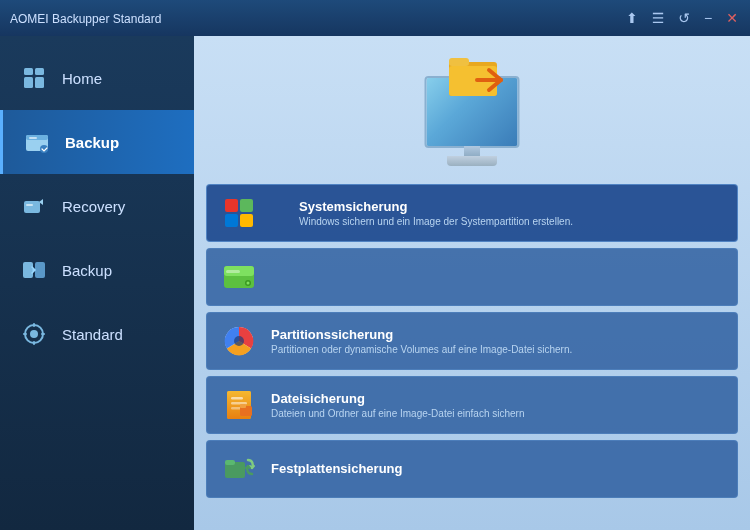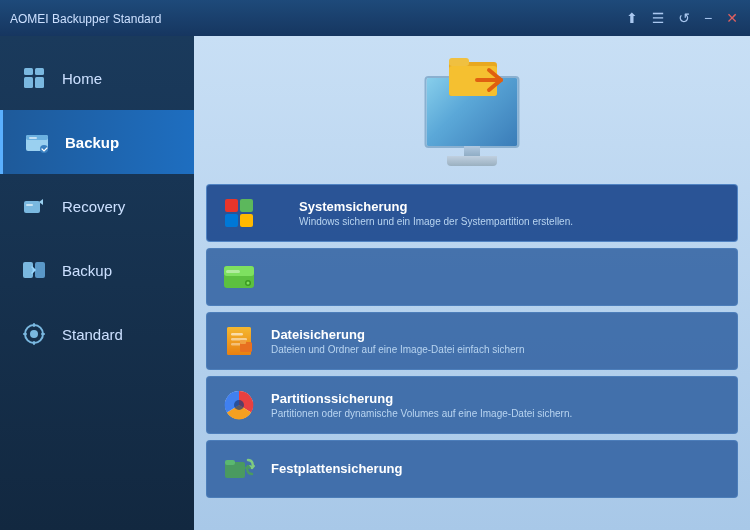--- a/index.html
+++ b/index.html
@@ -355,20 +355,36 @@
         <div class="menu-item-icon">
           <svg width="34" height="30" viewBox="0 0 34 30" fill="none">
             <rect x="2" y="4" width="30" height="22" rx="3" fill="#5cc040"></rect>
             <rect x="2" y="4" width="30" height="10" rx="3" fill="#7ee060"></rect>
             <rect x="4" y="8" width="14" height="3" rx="1.5" fill="rgba(255,255,255,0.4)"></rect>
             <circle cx="26" cy="21" r="3" fill="#3a9a20"></circle>
             <circle cx="26" cy="21" r="1.5" fill="#80e060"></circle>
           </svg>
         </div>
         <div class="menu-item-text">
+        </div>
+      </div>
+
+      <div class="menu-item">
+        <div class="menu-item-icon">
+          <svg width="34" height="34" viewBox="0 0 34 34" fill="none">
+            <circle cx="17" cy="17" r="14" fill="#f0f0f0"></circle>
+            <path d="M17 17 L17 3 A14 14 0 0 1 29.1 24.5 Z" fill="#e84040"></path>
+            <path d="M17 17 L29.1 24.5 A14 14 0 0 1 4.9 24.5 Z" fill="#f5a020"></path>
+            <path d="M17 17 L4.9 24.5 A14 14 0 0 1 17 3 Z" fill="#4080f0"></path>
+            <circle cx="17" cy="17" r="5" fill="rgba(30,60,120,0.7)"></circle>
+          </svg>
+        </div>
+        <div class="menu-item-text">
+          <span class="menu-item-title">Partitionssicherung</span>
+          <span class="menu-item-desc">Partitionen oder dynamische Volumes auf eine Image-Datei sichern.</span>
         </div>
       </div>
 
       <div class="menu-item">
         <div class="menu-item-icon">
           <svg width="34" height="34" viewBox="0 0 34 34" fill="none">
             <rect x="5" y="3" width="24" height="28" rx="2" fill="#f0a020"></rect>
             <rect x="5" y="3" width="24" height="28" rx="2" fill="url(#grad1)"></rect>
             <defs>
               <linearGradient id="grad1" x1="5" y1="3" x2="5" y2="31" gradientUnits="userSpaceOnUse">
@@ -386,36 +402,20 @@
         </div>
         <div class="menu-item-text">
           <span class="menu-item-title">Dateisicherung</span>
           <span class="menu-item-desc">Dateien und Ordner auf eine Image-Datei einfach sichern</span>
         </div>
       </div>
 
       <div class="menu-item">
         <div class="menu-item-icon">
           <svg width="34" height="34" viewBox="0 0 34 34" fill="none">
-            <circle cx="17" cy="17" r="14" fill="#f0f0f0"></circle>
-            <path d="M17 17 L17 3 A14 14 0 0 1 29.1 24.5 Z" fill="#e84040"></path>
-            <path d="M17 17 L29.1 24.5 A14 14 0 0 1 4.9 24.5 Z" fill="#f5a020"></path>
-            <path d="M17 17 L4.9 24.5 A14 14 0 0 1 17 3 Z" fill="#4080f0"></path>
-            <circle cx="17" cy="17" r="5" fill="rgba(30,60,120,0.7)"></circle>
-          </svg>
-        </div>
-        <div class="menu-item-text">
-          <span class="menu-item-title">Partitionssicherung</span>
-          <span class="menu-item-desc">Partitionen oder dynamische Volumes auf eine Image-Datei sichern.</span>
-        </div>
-      </div>
-
-      <div class="menu-item">
-        <div class="menu-item-icon">
-          <svg width="34" height="34" viewBox="0 0 34 34" fill="none">
 
             <rect x="3" y="10" width="20" height="16" rx="2" fill="#4a9a60"></rect>
             <rect x="3" y="8" width="10" height="5" rx="2" fill="#5ab870"></rect>
 
             <path d="M26 8 C30 8 32 12 30 16" stroke="#80cc80" stroke-width="2.5" stroke-linecap="round" fill="none"></path>
             <path d="M30 16 L28 14 M30 16 L32 14" stroke="#80cc80" stroke-width="2" stroke-linecap="round" fill="none"></path>
             <path d="M30 22 C26 22 24 18 26 14" stroke="#4a9a60" stroke-width="2.5" stroke-linecap="round" fill="none"></path>
             <path d="M26 14 L28 16 M26 14 L24 16" stroke="#4a9a60" stroke-width="2" stroke-linecap="round" fill="none"></path>
           </svg>
         </div>

